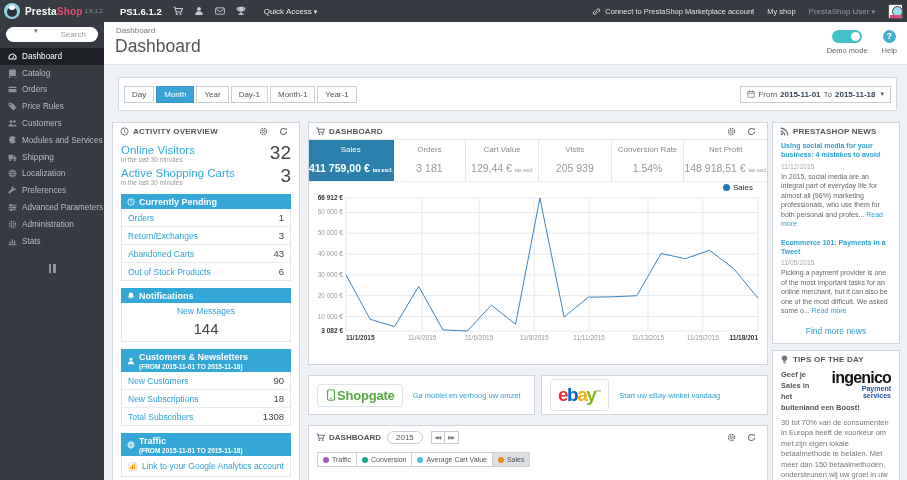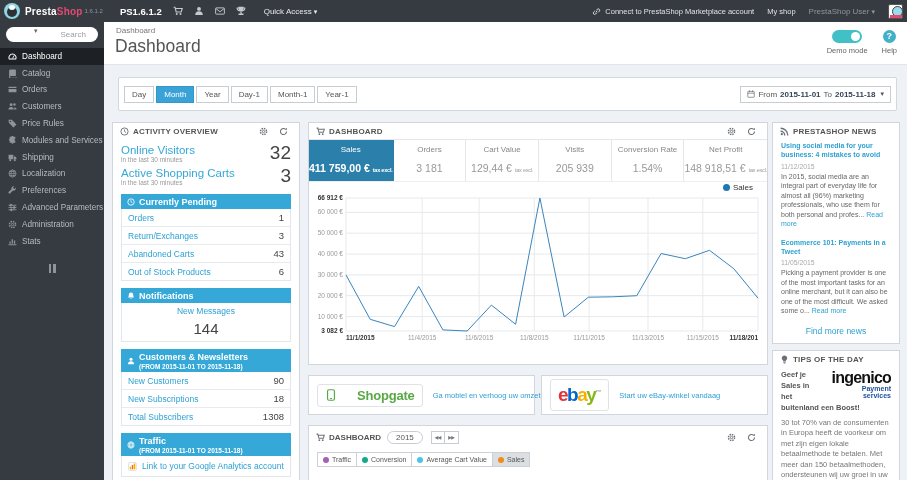--- a/index.html
+++ b/index.html
@@ -104,21 +104,21 @@
 #sales-chart{position:absolute;left:1px;top:62px}
 #sales-chart .grid{stroke:#e6e9ec;stroke-width:1}
 #sales-chart .line{fill:none;stroke:#3b84bd;stroke-width:1}
 #sales-chart .ylab{font-size:6.5px;fill:#999}
 #sales-chart .xlab{font-size:6.5px;fill:#999}
 #sales-chart .b{fill:#333;font-weight:bold}
 
 .mod{height:40px;display:flex;align-items:center;padding:0 8px;gap:10px}
 .shopgate{left:204px;top:310px;width:227px}
 .ebaym{left:437px;top:310px;width:227px}
-.sglogo{display:flex;align-items:center;gap:20px;border:1px solid #e0e3e6;border-radius:3px;padding:3px 7px}
+.sglogo{display:flex;align-items:center;gap:0;border:1px solid #e0e3e6;border-radius:3px;padding:3px 7px}
 .sglogo .ic{width:12px;height:12px;color:#58a845}
 .sglogo b{font-size:13px;color:#58a845;font-weight:bold;letter-spacing:-.2px}
 .modlink{font-size:7.5px;color:#2da1d3;white-space:nowrap}
 .ebaylogo{border:1px solid #e0e3e6;border-radius:3px;padding:1px 7px 3px;font-size:19px;font-weight:bold;letter-spacing:-1.5px;line-height:22px}
 .ebaylogo sup{font-size:6px;color:#999;letter-spacing:0}
 
 .forecast{left:204px;top:360px;width:460px;height:80px}
 .fhead{display:flex;align-items:center;height:22px;padding:0 7px;font-size:8px;font-weight:bold;color:#555}
 .fhead .ic{width:9px;height:9px;color:#6b7177;margin-right:4px}
 .yearpill{border:1px solid #c8cdd4;border-radius:8px;padding:1px 8px;font-size:8px;color:#555;margin-left:6px;font-weight:normal}
@@ -234,35 +234,35 @@
         <span class="ic">
           <svg viewBox="0 0 16 16" fill="currentColor">
             <path d="M1 3h14v2.5H1zM1 7h14v6H1zm2 2.5h4v1.5H3z"></path>
           </svg>
         </span>
         <span>Orders</span>
       </li>
     <li>
         <span class="ic">
           <svg viewBox="0 0 16 16" fill="currentColor">
+            <path d="M1 1.5h5.8L15 9.7 9.7 15 1.5 6.8zM4.5 3.3a1.3 1.3 0 1 0 0 2.6 1.3 1.3 0 0 0 0-2.6z"></path>
+          </svg>
+        </span>
+        <span>Price Rules</span>
+      </li>
+    <li>
+        <span class="ic">
+          <svg viewBox="0 0 16 16" fill="currentColor">
             <circle cx="5.5" cy="5" r="2.6"></circle>
             <path d="M.8 13.5a4.7 4.7 0 0 1 9.4 0z"></path>
             <circle cx="11.5" cy="4.6" r="2.2"></circle>
             <path d="M11 13.5h4.4a4.4 4.4 0 0 0-4-4.3z"></path>
           </svg>
         </span>
         <span>Customers</span>
-      </li>
-    <li>
-        <span class="ic">
-          <svg viewBox="0 0 16 16" fill="currentColor">
-            <path d="M1 1.5h5.8L15 9.7 9.7 15 1.5 6.8zM4.5 3.3a1.3 1.3 0 1 0 0 2.6 1.3 1.3 0 0 0 0-2.6z"></path>
-          </svg>
-        </span>
-        <span>Price Rules</span>
       </li>
     <li>
         <span class="ic">
           <svg viewBox="0 0 16 16" fill="currentColor">
             <path d="M6 1.5a1.8 1.8 0 0 1 3.6 0H13v3.4a1.8 1.8 0 0 0 0 3.5V12H9.8a1.8 1.8 0 0 1-3.6 0H3V8.4a1.8 1.8 0 0 1 0-3.5V1.5z"></path>
           </svg>
         </span>
         <span>Modules and Services</span>
       </li>
     <li>

